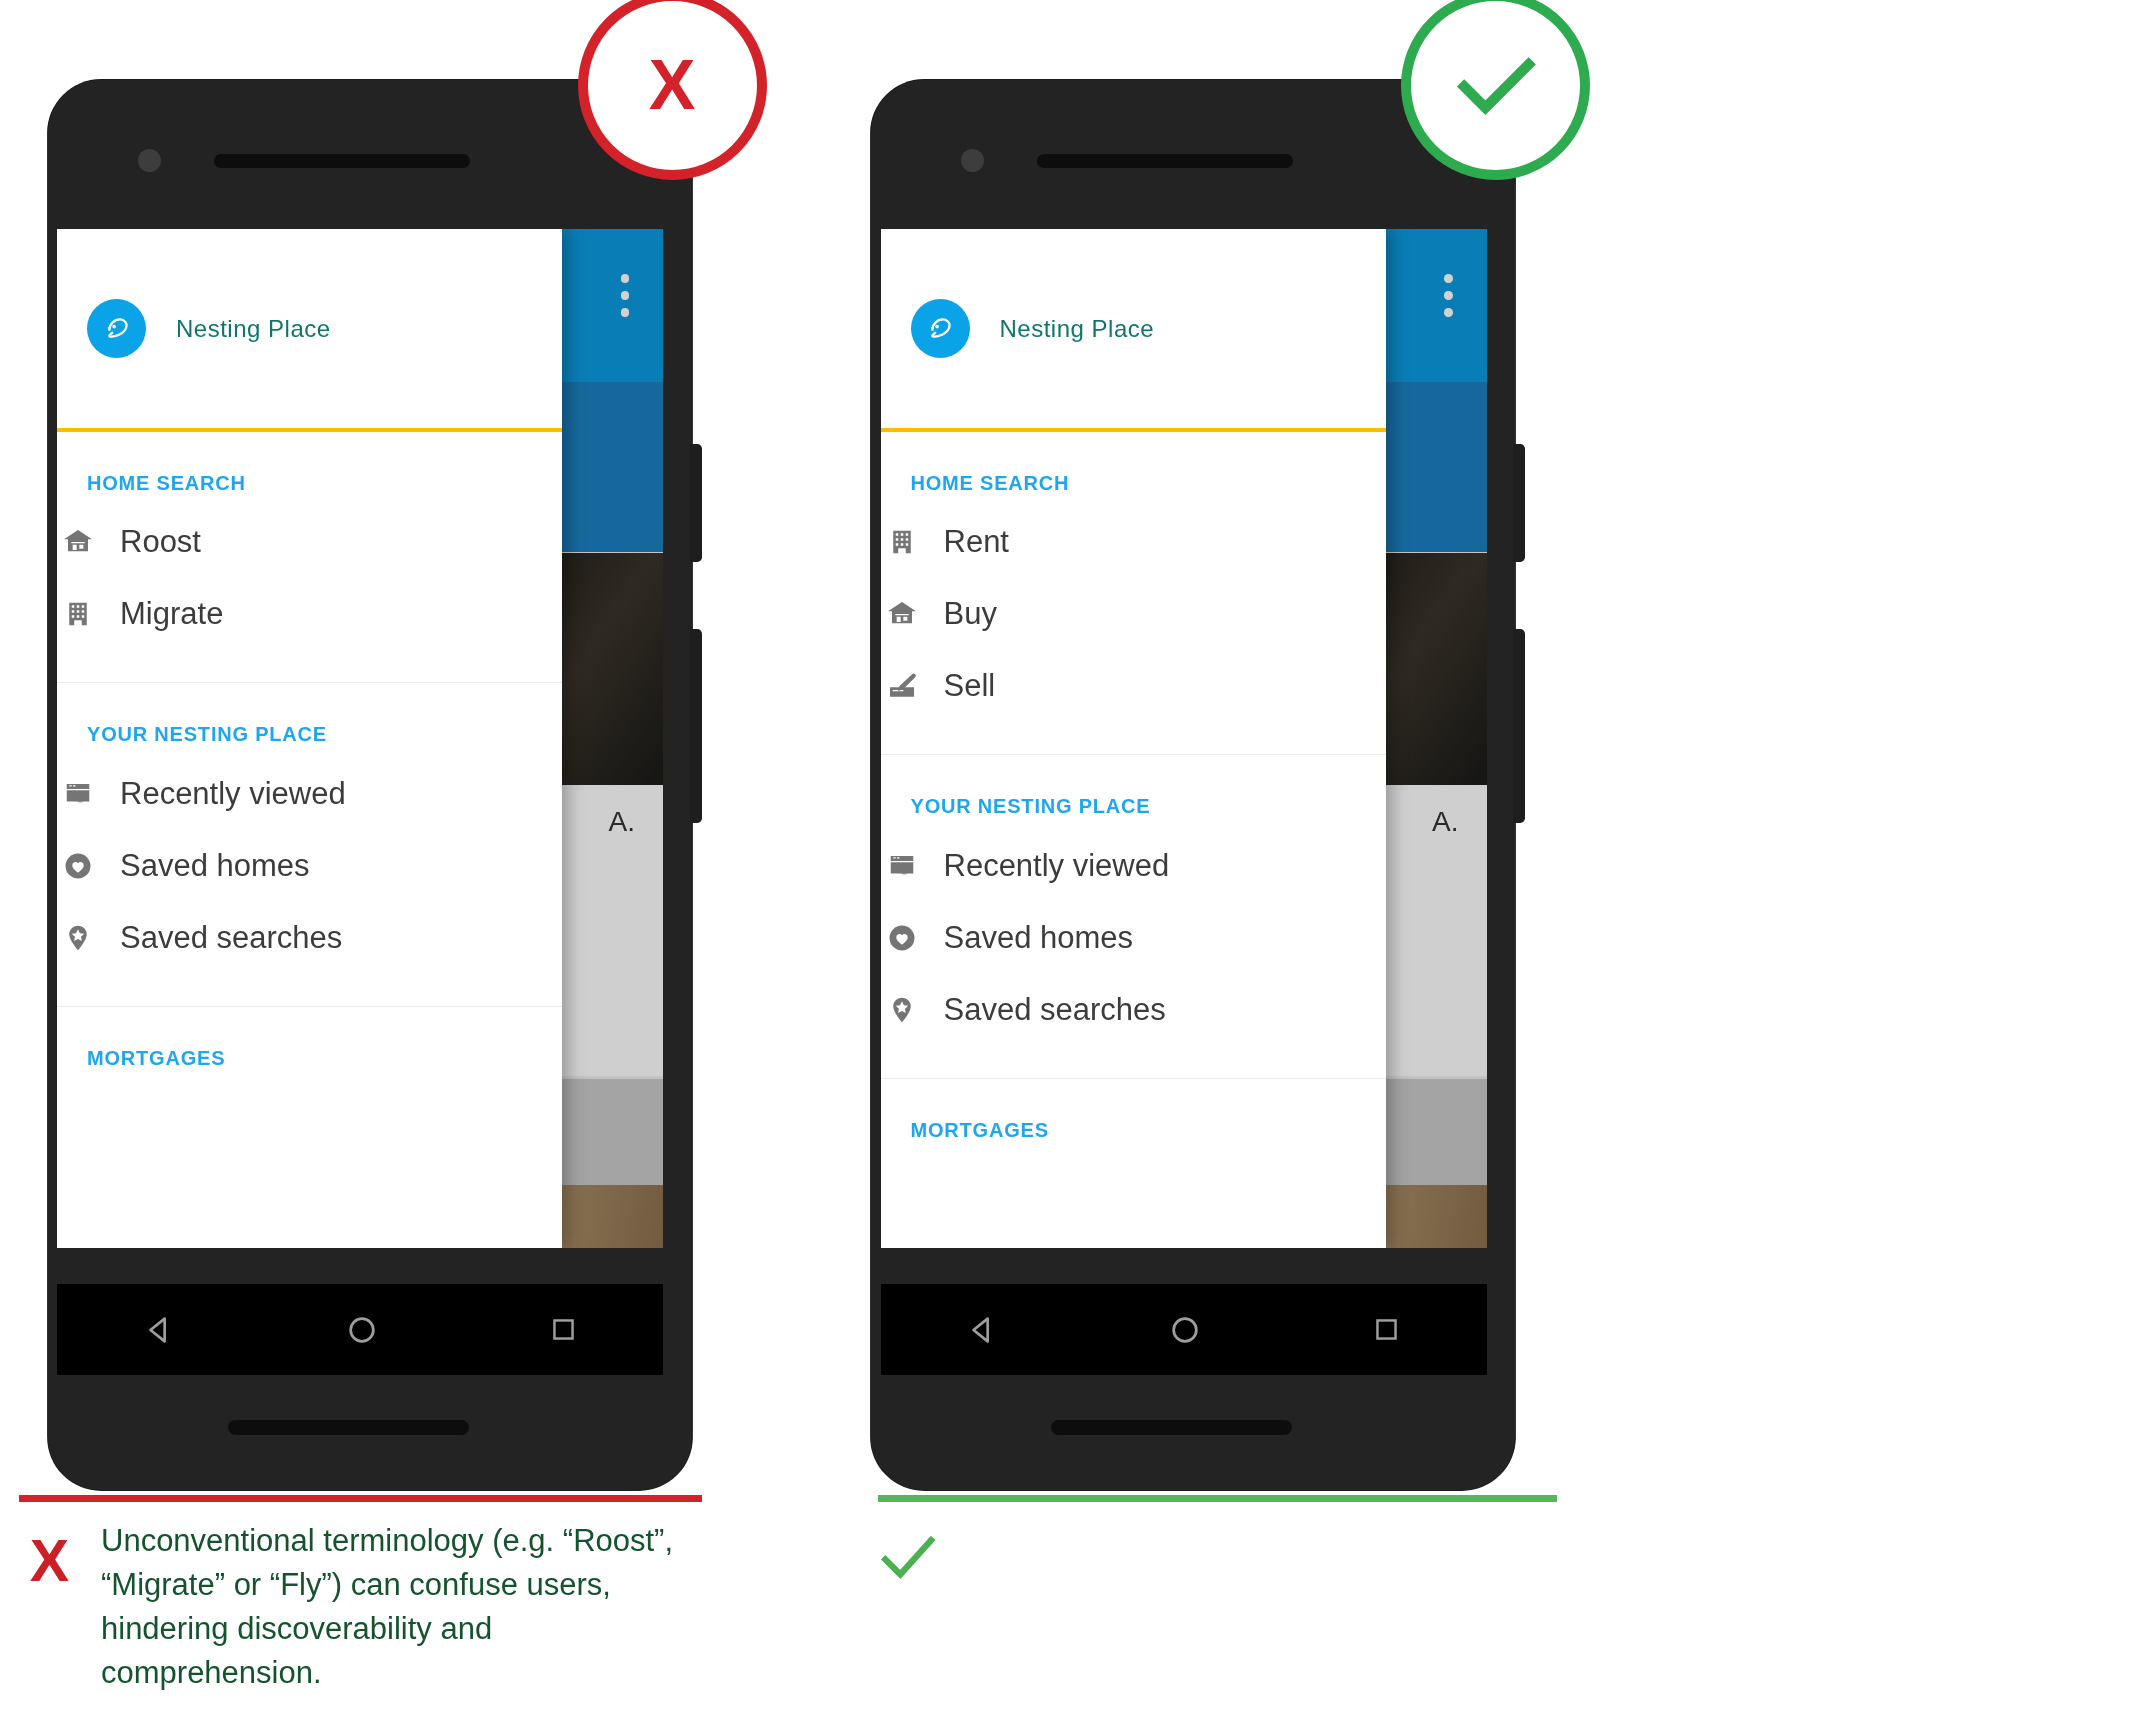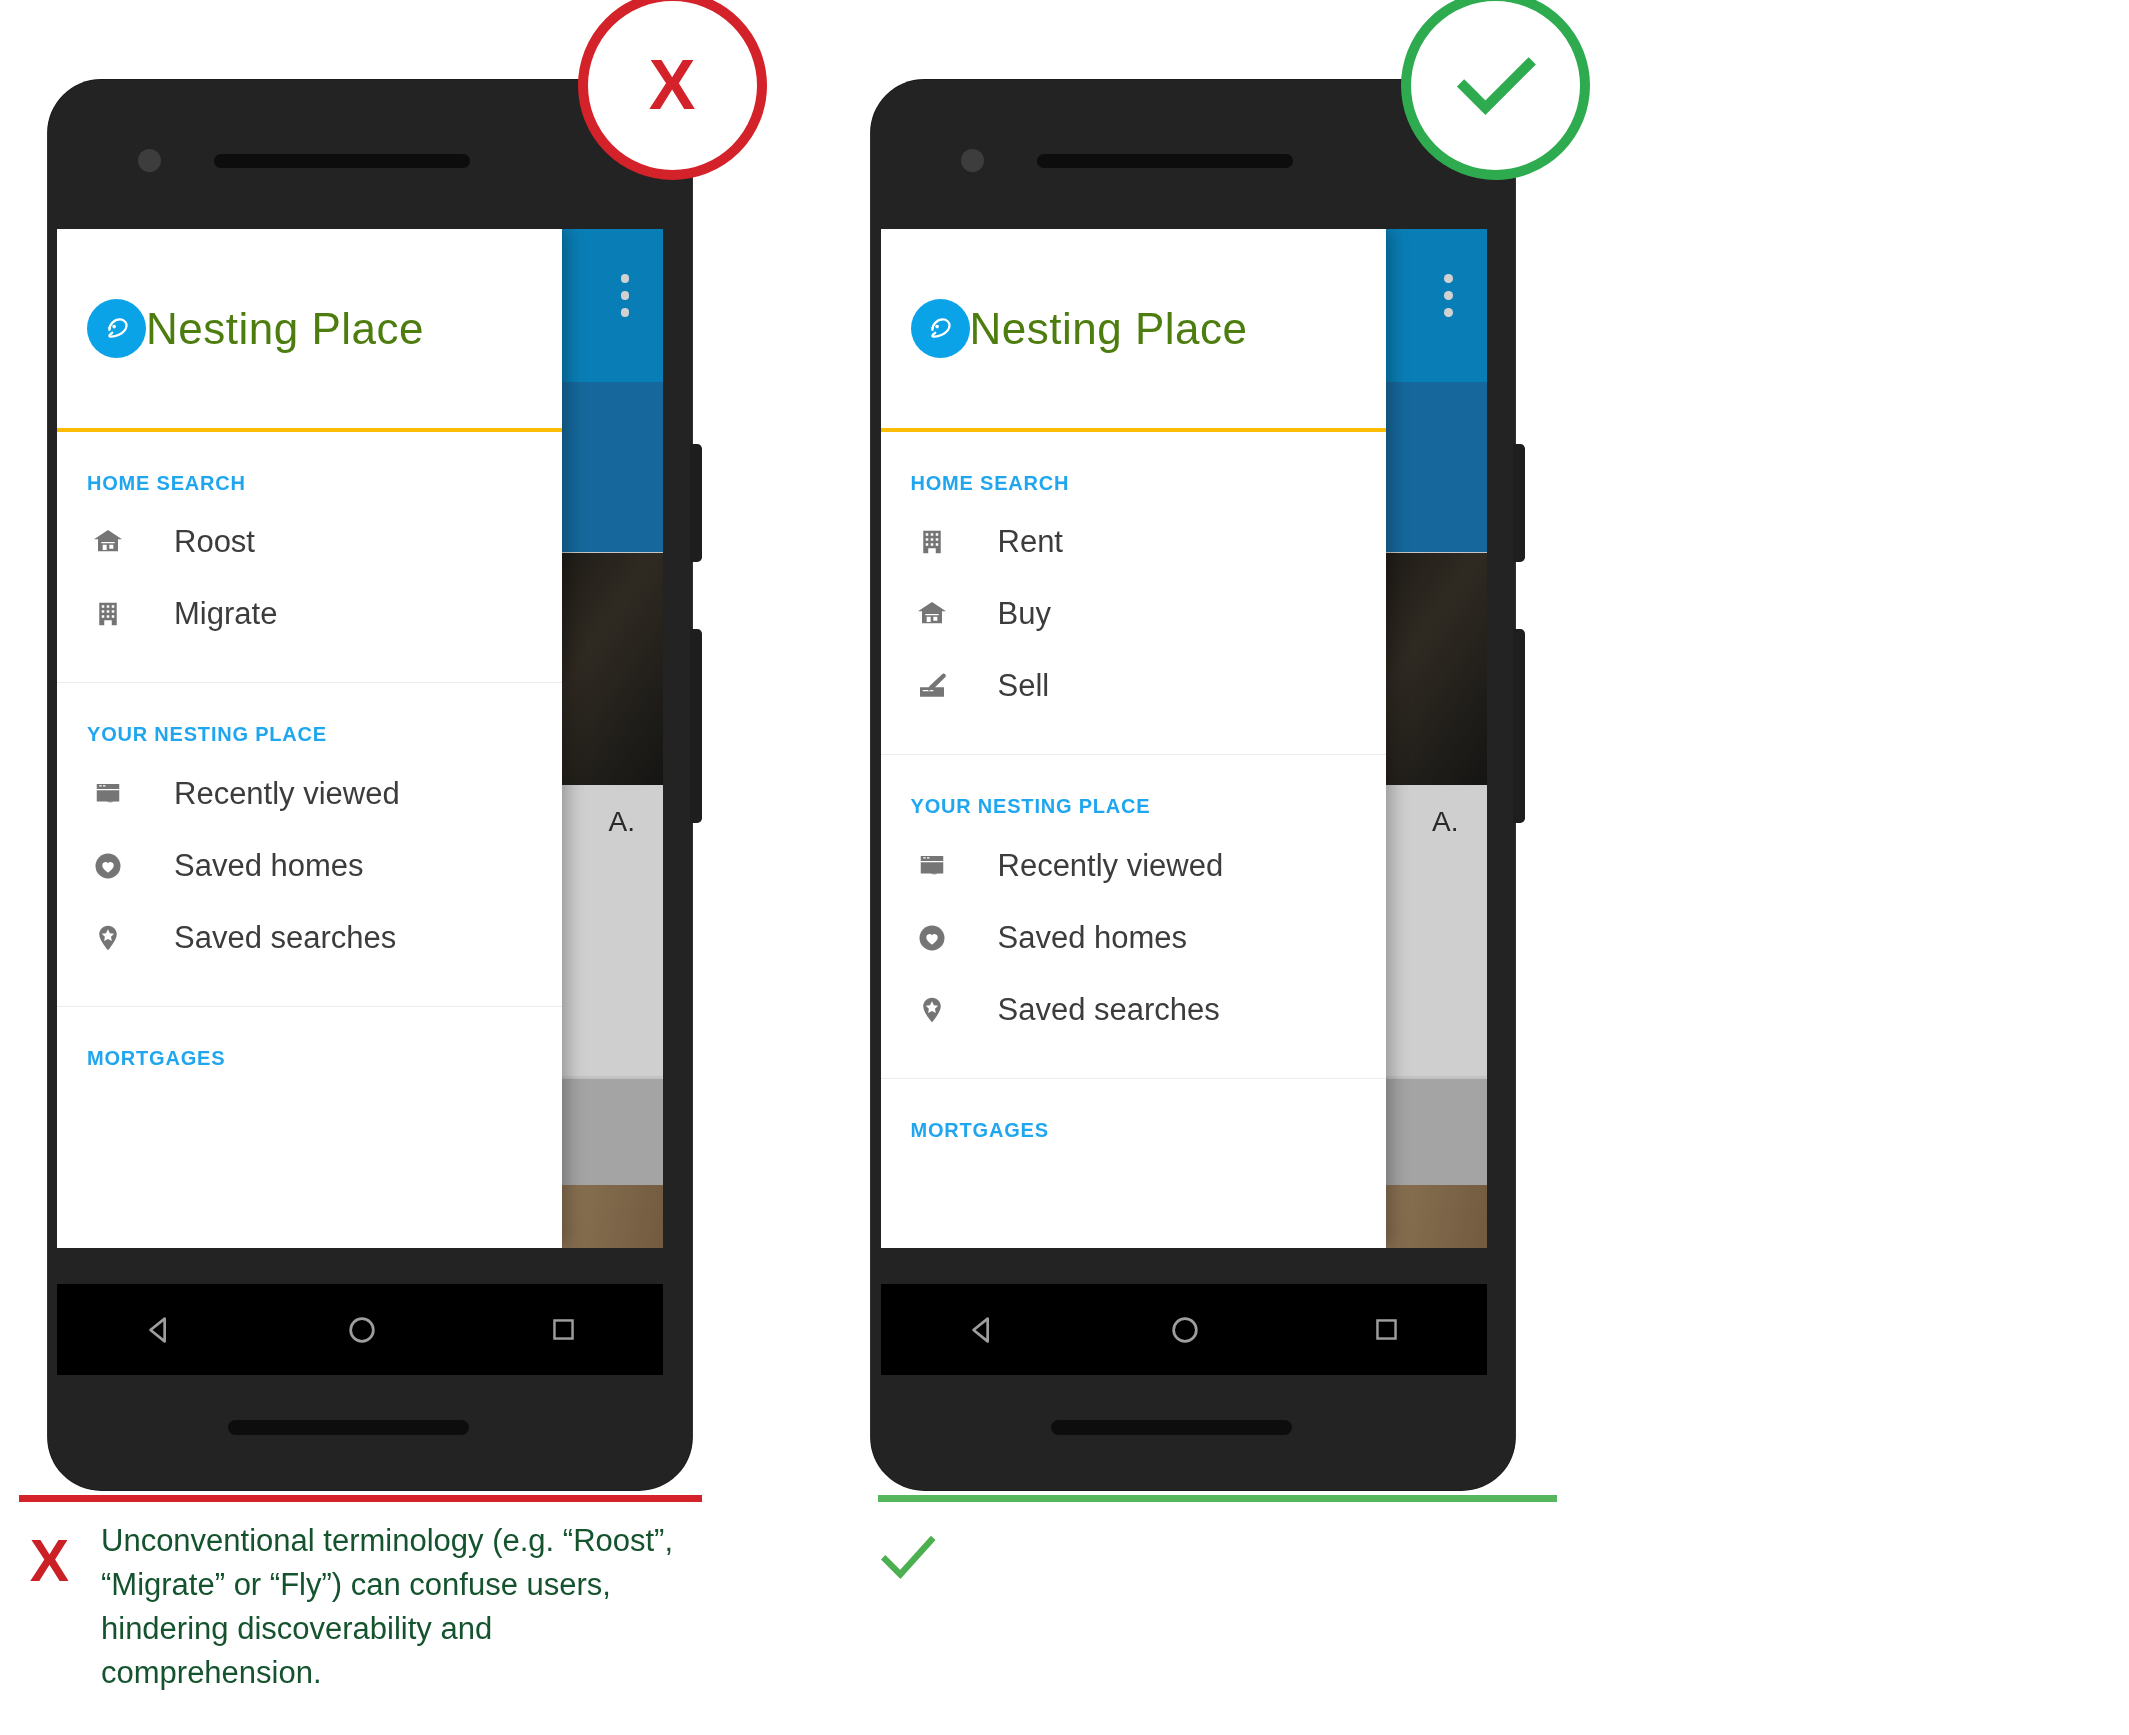--- a/index.html
+++ b/index.html
@@ -266,43 +266,42 @@
     width: 59px;
     height: 59px;
     flex: 0 0 59px;
     border-radius: 50%;
     background: #0bA3e8;
     display: flex;
     align-items: center;
     justify-content: center;
   }
   .brand-name {
-    font-size: 44px;
-    color: #4d7c0f;
+    margin-left: 30px;
+    font-size: 24px;
+    color: #0f766e;
     font-weight: 400;
     letter-spacing: 0.5px;
     white-space: nowrap;
   }
 
   .nav-section { padding: 0; }
   .nav-section.with-divider { border-top: 1.9px solid #ececec; }
   .section-title {
     font-size: 20px;
     font-weight: 700;
     color: #1fa6ef;
     letter-spacing: 0.8px;
     padding: 40px 0 11.4px 30px;
   }
   .nav-item {
     display: flex;
     align-items: center;
     height: 72px;
-    padding-left: 30px;
     cursor: pointer;
-    gap: 24px;
   }
   .nav-icon {
     width: 42px;
     flex: 0 0 42px;
     display: flex;
     align-items: center;
     justify-content: center;
     color: #757575;
   }
   .nav-label {

